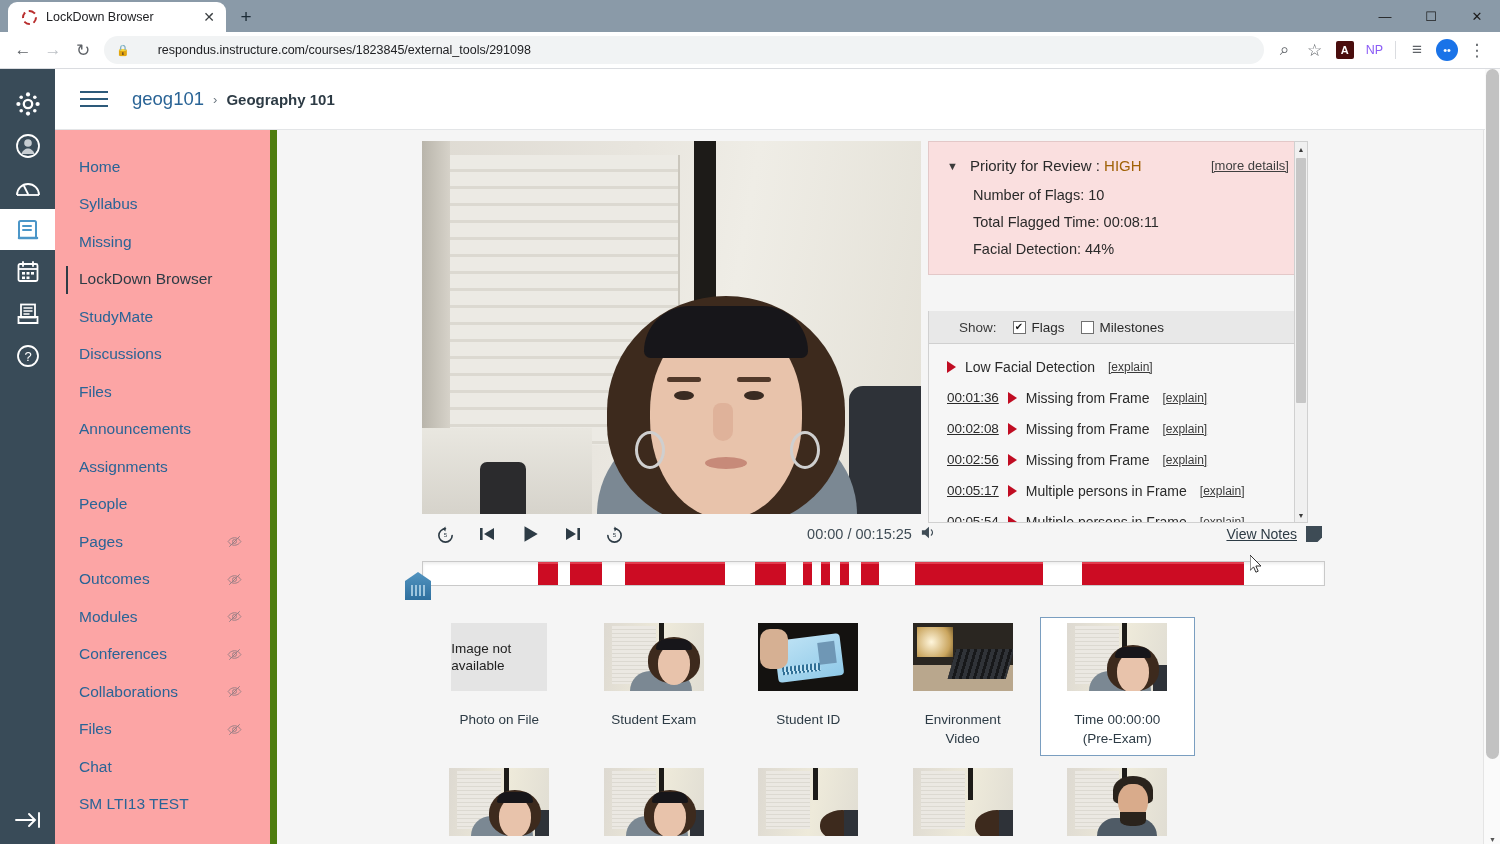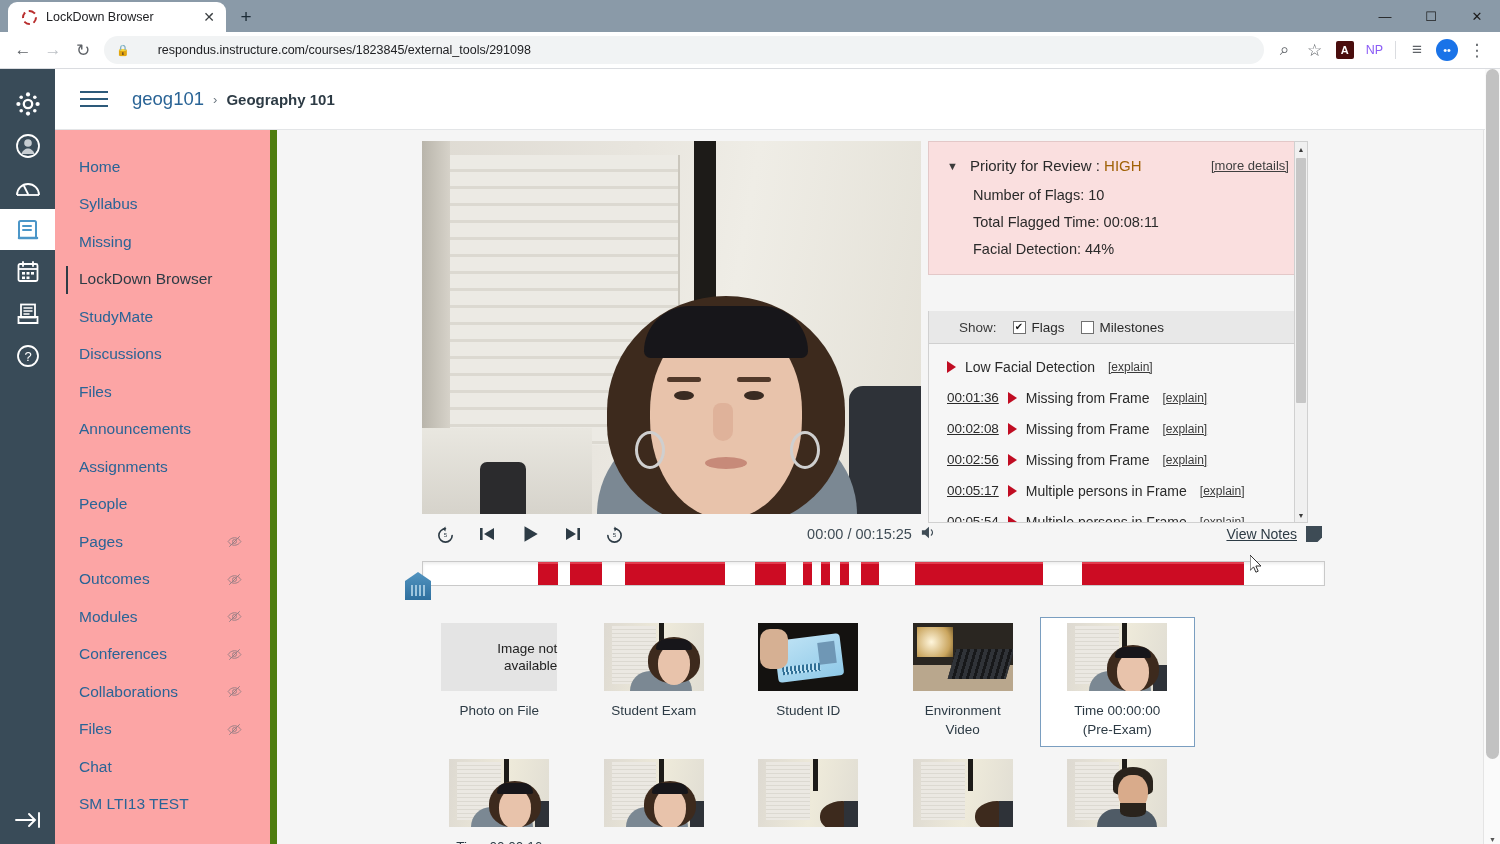--- a/index.html
+++ b/index.html
@@ -305,26 +305,26 @@
     width: 154.5px; display: flex; flex-direction: column; align-items: center;
     padding: 5px 4px 7px 4px; cursor: pointer; border: 1px solid transparent;
     margin-bottom: 6px;
   }
   .thumb-cell.selected { border: 1px solid #7a9ec0; background: #ffffff; }
   .thumb-img {
     width: 100px; height: 68px; position: relative; overflow: hidden;
     background: #cfcbc3;
   }
   .thumb-na {
-    width: 116px; height: 68px; background: #e4e4e4;
-    display: flex; align-items: center; justify-content: center; text-align: right;
+    width: 96px; height: 68px; background: #e4e4e4;
+    display: flex; align-items: center; justify-content: center; text-align: left;
     font-size: 13.5px; color: #222; line-height: 1.28;
   }
   .thumb-cap {
-    font-size: 13.5px; color: #2d3b45; text-align: center; margin-top: 10px;
+    font-size: 13.5px; color: #2d3b45; text-align: center; margin-top: 19px;
     line-height: 1.42; white-space: pre-line;
   }
 
   
   .mini { position: absolute; inset: 0; }
   .mini .wall { position:absolute; inset:0;
     background: linear-gradient(100deg,#ddd9d1,#eeeada 55%,#e0ddd3); }
   .mini .blind { position:absolute; left:8px; top:3px; width:44px; height:58px;
     background: repeating-linear-gradient(180deg,#ebe8e2 0 3px,#dcd9d1 3px 4px); }
   .mini .strip { position:absolute; left:55px; top:0; width:5px; height:32px;

